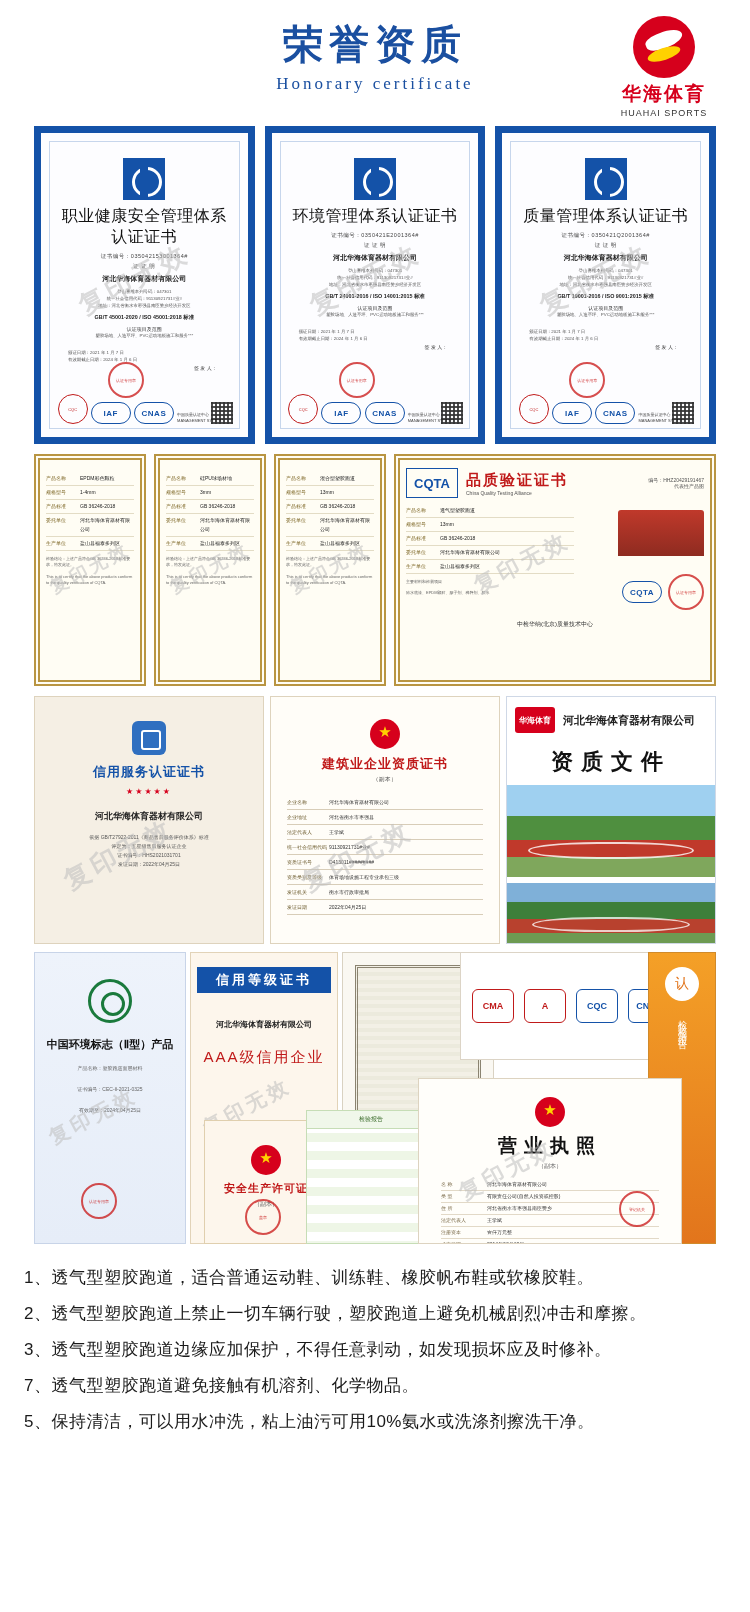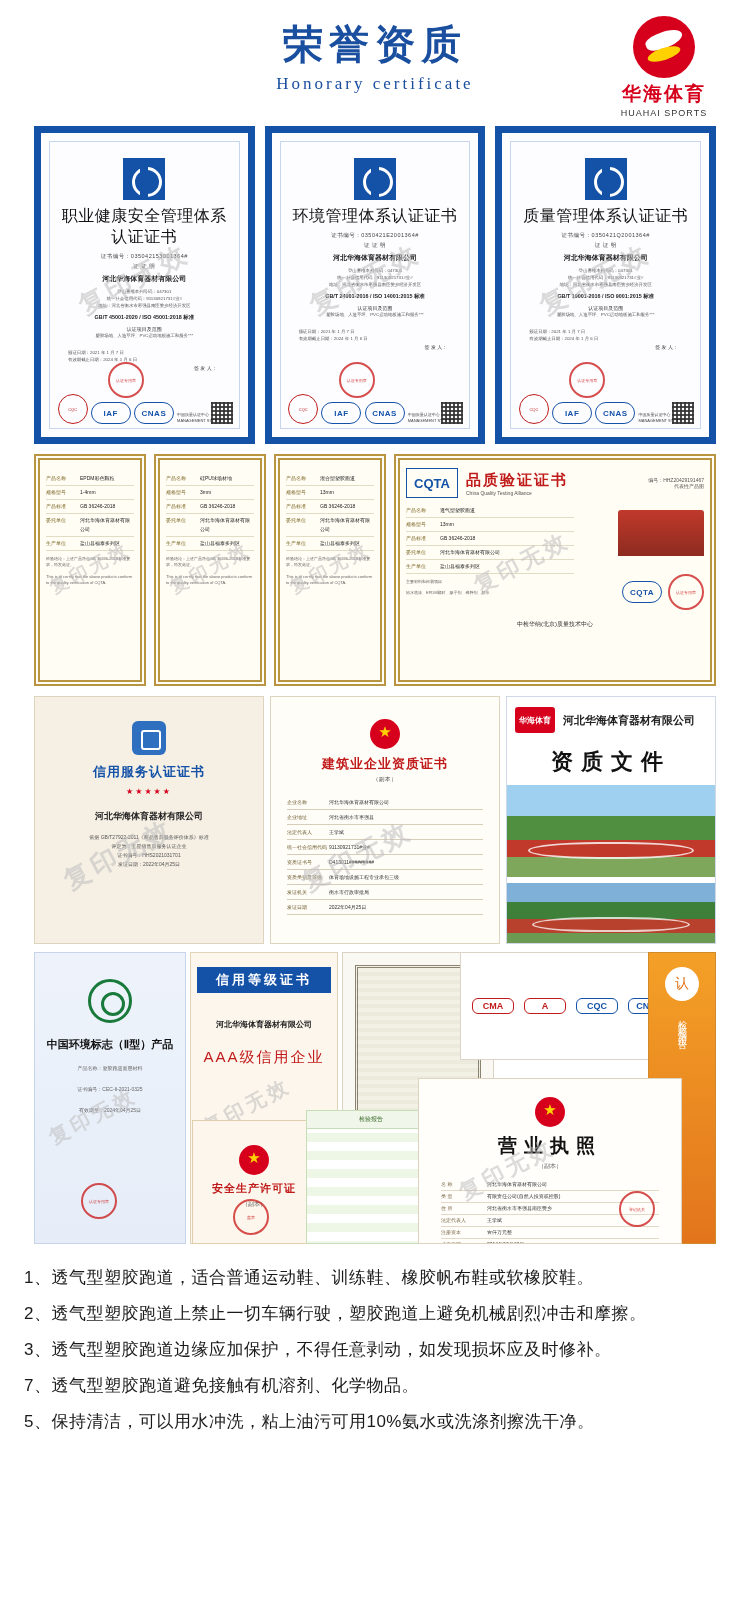--- a/index.html
+++ b/index.html
@@ -535,21 +535,21 @@
     background: repeating-linear-gradient(0deg, #f3f0e6 0 4px, #eceadd 4px 8px);
   }
 
   .m-cnas {
     left: 460px; top: 8px; width: 222px; height: 108px;
     background: #fff; border: 1px solid #dcd4c6;
     display: flex; align-items: center; justify-content: space-around;
     padding: 6px;
   }
   .cnas-pill {
-    width: 42px; height: 16px;
+    width: 42px; height: 34px;
     border: 1.5px solid #1452a8; border-radius: 6px;
     color: #1452a8; font-size: 9px; font-weight: bold;
     display: flex; align-items: center; justify-content: center;
   }
   .cnas-pill.red { border-color: #c01a1a; color: #c01a1a; }
 
   .m-orange {
     left: 648px; top: 8px; width: 68px; height: 292px;
     background: linear-gradient(180deg,#f4a027,#e2751c);
     border: 1px solid #d08a2b;
@@ -559,21 +559,21 @@
     background: #fff; color: #e2751c; margin: 14px auto 0 auto;
     font-size: 14px; display: flex; align-items: center; justify-content: center;
   }
   .m-orange .vtxt {
     writing-mode: vertical-rl;
     font-size: 9px; color: #fff; margin: 12px auto 0 auto;
     letter-spacing: 4px;
   }
 
   .m-safety {
-    left: 192px; top: 176px; width: 124px; height: 124px;
+    left: 204px; top: 176px; width: 124px; height: 124px;
     background: #fdf6ec; border: 1px solid #e0cfae; text-align: center; padding-top: 16px;
   }
   .m-safety .t { font-size: 11px; font-weight: bold; color: #c01a1a; letter-spacing: 1px; }
   .m-safety .s { font-size: 6px; color: #666; margin-top: 4px; }
 
   .m-green {
     left: 306px; top: 166px; width: 130px; height: 134px;
     background: #f0f7ea; border: 1px solid #c6ddb6;
   }
   .m-green .hdr { font-size: 6px; text-align: center; color: #3a6b2a; padding: 4px 0; border-bottom: 1px solid #c6ddb6;}

